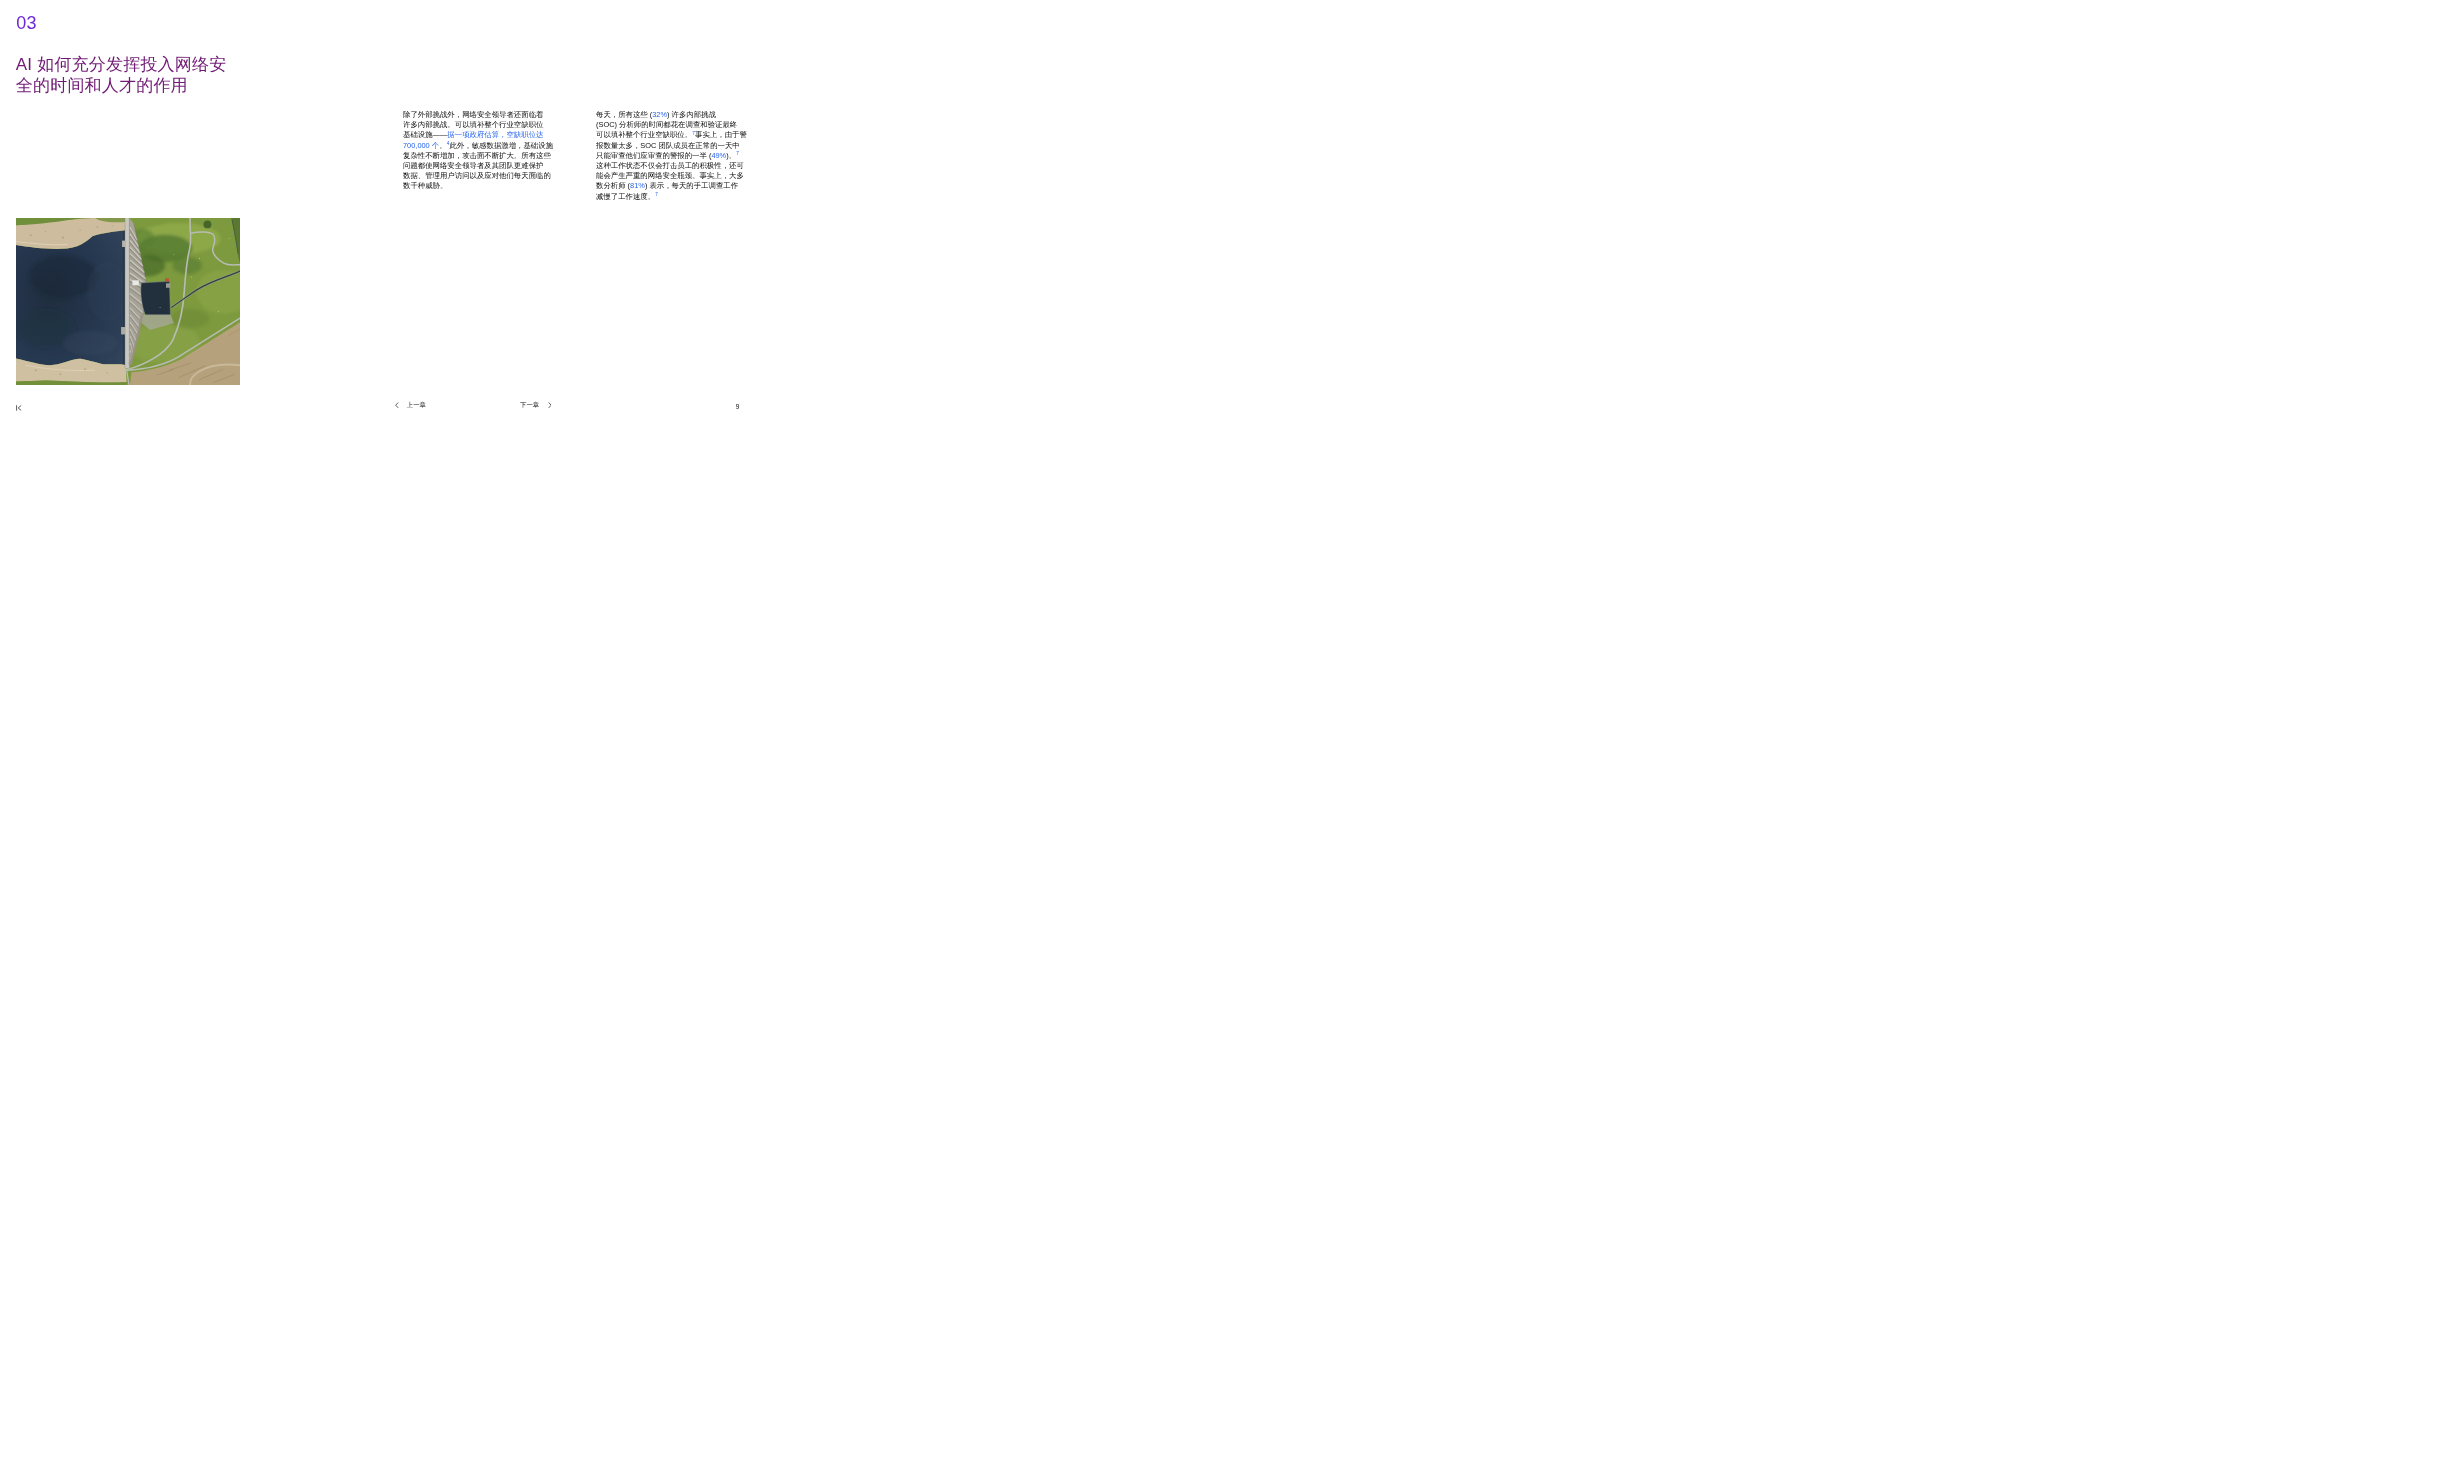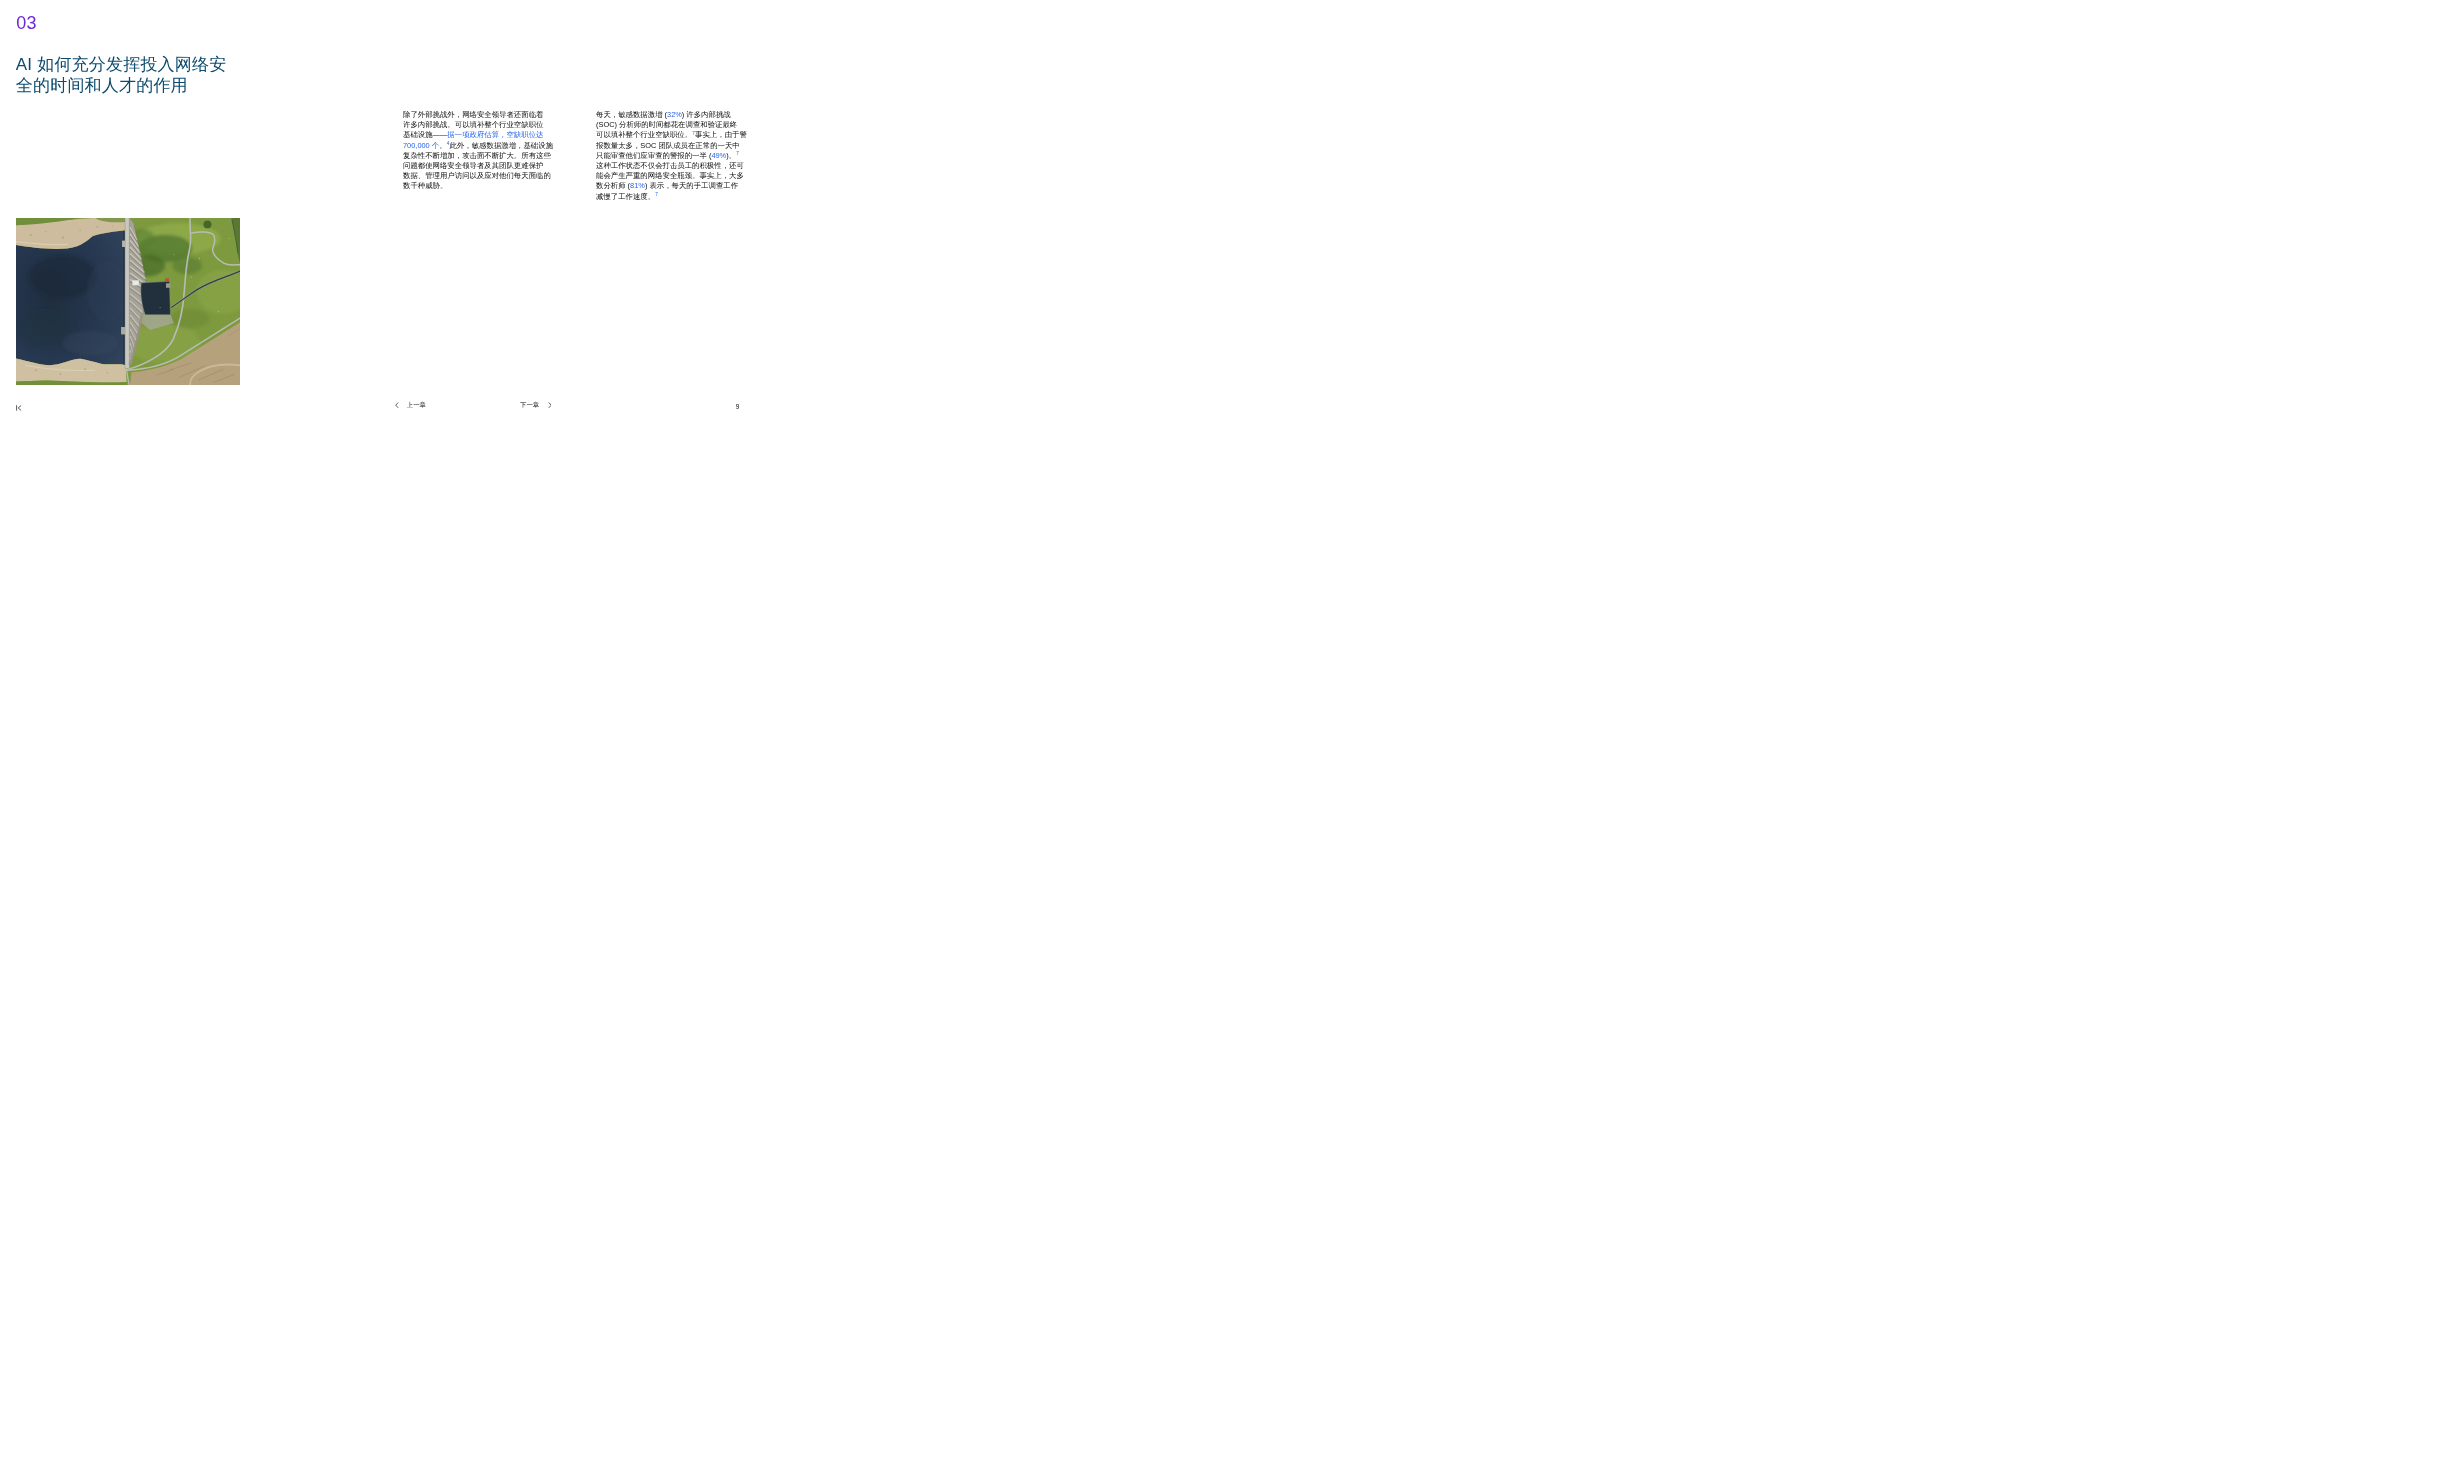--- a/index.html
+++ b/index.html
@@ -7,21 +7,21 @@
   .page {
     position:relative; width:756px; height:425px; background:#ffffff;
     font-family:"Liberation Sans","DejaVu Sans",sans-serif; color:#0d0d0d; overflow:hidden;
   }
   .chapter-num {
     position:absolute; left:16.3px; top:14.3px;
     font-size:18px; line-height:1.1; font-weight:300; color:#6d28d9; letter-spacing:0.2px;
   }
   .page-title {
     position:absolute; left:15.8px; top:54px;
-    font-size:17px; line-height:21px; font-weight:300; color:#0c4a6e; letter-spacing:0.2px;
+    font-size:17px; line-height:21px; font-weight:300; color:#701a75; letter-spacing:0.2px;
   }
   .body-col {
     position:absolute; top:110px; width:163px;
     font-size:7.4px; line-height:10.2px; color:#0d0d0d;
   }
   .body-col.c1 { left:403px; }
   .body-col.c2 { left:596px; }
   .tline { white-space:nowrap; height:10.2px; }
   a.lnk, .lnk {
     color:#2563eb; text-decoration-thickness:0.5px;
@@ -57,21 +57,21 @@
       <div class="tline"><span>除了外部挑战外，网络安全领导者还面临着</span></div>
       <div class="tline"><span>许多内部挑战。可以填补整个行业空缺职位</span></div>
       <div class="tline"><span>基础设施——</span><a class="lnk">据一项政府估算，空缺职位达</a></div>
       <div class="tline"><a class="lnk">700,000 个</a><span>。</span><span class="fnref">4</span><span>此外，敏感数据激增，基础设施</span></div>
       <div class="tline"><span>复杂性不断增加，攻击面不断扩大。所有这些</span></div>
       <div class="tline"><span>问题都使网络安全领导者及其团队更难保护</span></div>
       <div class="tline"><span>数据、管理用户访问以及应对他们每天面临的</span></div>
       <div class="tline"><span>数千种威胁。</span></div>
     </div>
   <div class="body-col c2" id="col2">
-      <div class="tline"><span>每天，敏感数据激增 (</span><a class="lnk">32%</a><span>) 许多内部挑战</span></div>
+      <div class="tline"><span>每天，所有这些 (</span><a class="lnk">32%</a><span>) 许多内部挑战</span></div>
       <div class="tline"><span>(SOC) 分析师的时间都花在调查和验证最终</span></div>
       <div class="tline"><span>可以填补整个行业空缺职位。</span><span class="fnref">7</span><span>事实上，由于警</span></div>
       <div class="tline"><span>报数量太多，SOC 团队成员在正常的一天中</span></div>
       <div class="tline"><span>只能审查他们应审查的警报的一半 (</span><a class="lnk">49%</a><span>)。</span><span class="fnref">7</span></div>
       <div class="tline"><span>这种工作状态不仅会打击员工的积极性，还可</span></div>
       <div class="tline"><span>能会产生严重的网络安全瓶颈。事实上，大多</span></div>
       <div class="tline"><span>数分析师 (</span><a class="lnk">81%</a><span>) 表示，每天的手工调查工作</span></div>
       <div class="tline"><span>减慢了工作速度。</span><span class="fnref">7</span></div>
     </div>
 

